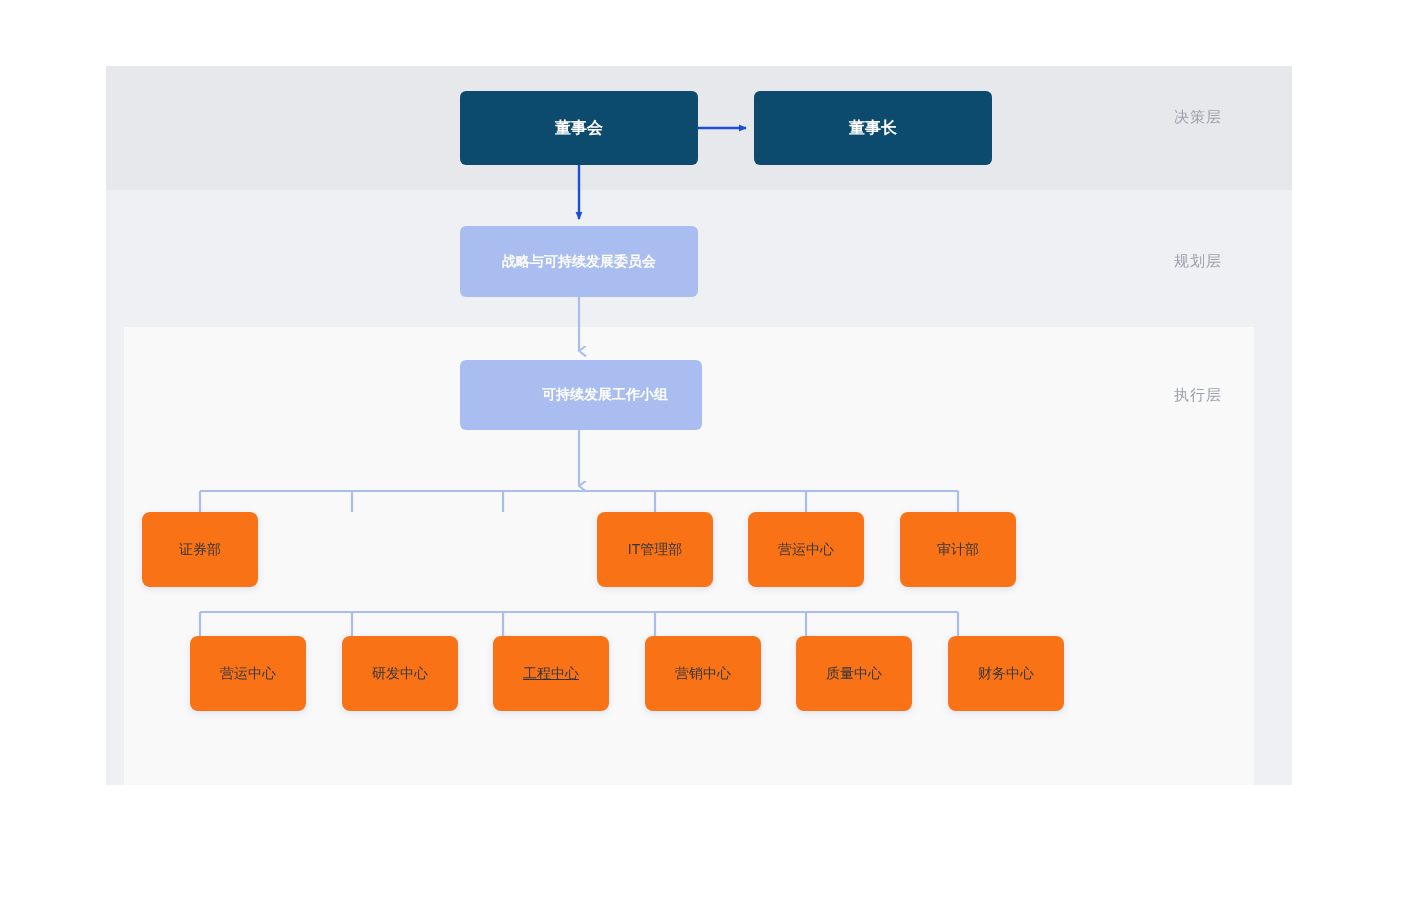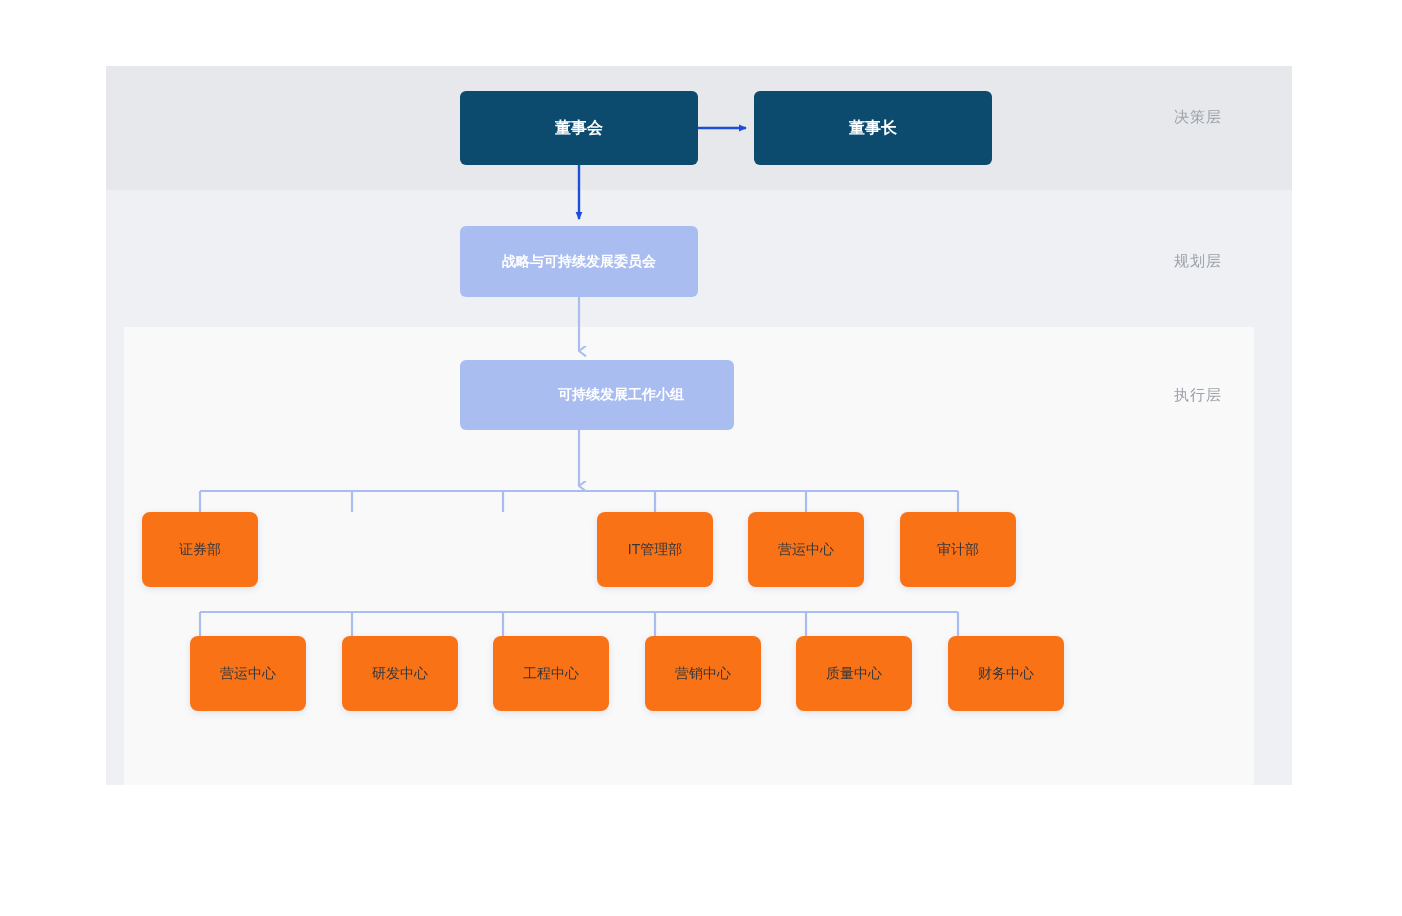--- a/index.html
+++ b/index.html
@@ -42,21 +42,21 @@
     border-radius:6px;
   }
   .card{
     background:#f97316;color:#33363d;font-size:14px;border-radius:8px;
     box-shadow:0 2px 7px rgba(120,135,180,0.20);
   }
 
   #node-board     {left:460px;top:91px; width:238px;height:74px;}
   #node-chairman  {left:754px;top:91px; width:238px;height:74px;}
   #node-committee {left:460px;top:226px;width:238px;height:71px;}
-  #node-workgroup {left:460px;top:360px;width:274px;height:70px;padding-left:48px;}
+  #node-workgroup {left:460px;top:360px;width:242px;height:70px;padding-left:48px;}
 
   .row-dept{top:512px;height:75px;width:116px;}
   .row-center{top:636px;height:75px;width:116px;margin-left:48px;}
 </style>
 </head>
 <body>
 
 <div id="stage">
 
   <div class="band" id="band-decision"></div>
@@ -111,18 +111,18 @@
 
   <div class="node node-committee" id="node-workgroup">可持续发展工作小组</div>
 
   <div class="node card row-dept" style="left:142px;">证券部</div>
   <div class="node card row-dept" style="left:597px;">IT管理部</div>
   <div class="node card row-dept" style="left:748px;">营运中心</div>
   <div class="node card row-dept" style="left:900px;">审计部</div>
 
   <div class="node card row-center" style="left:142px;">营运中心</div>
   <div class="node card row-center" style="left:294px;">研发中心</div>
-  <div class="node card row-center" style="left:445px;">工程中心</div>
+  <div class="node card row-center" style="left:445px;text-decoration:underline;">工程中心</div>
   <div class="node card row-center" style="left:597px;">营销中心</div>
   <div class="node card row-center" style="left:748px;">质量中心</div>
   <div class="node card row-center" style="left:900px;">财务中心</div>
 
 </div>
 
 </body></html>

